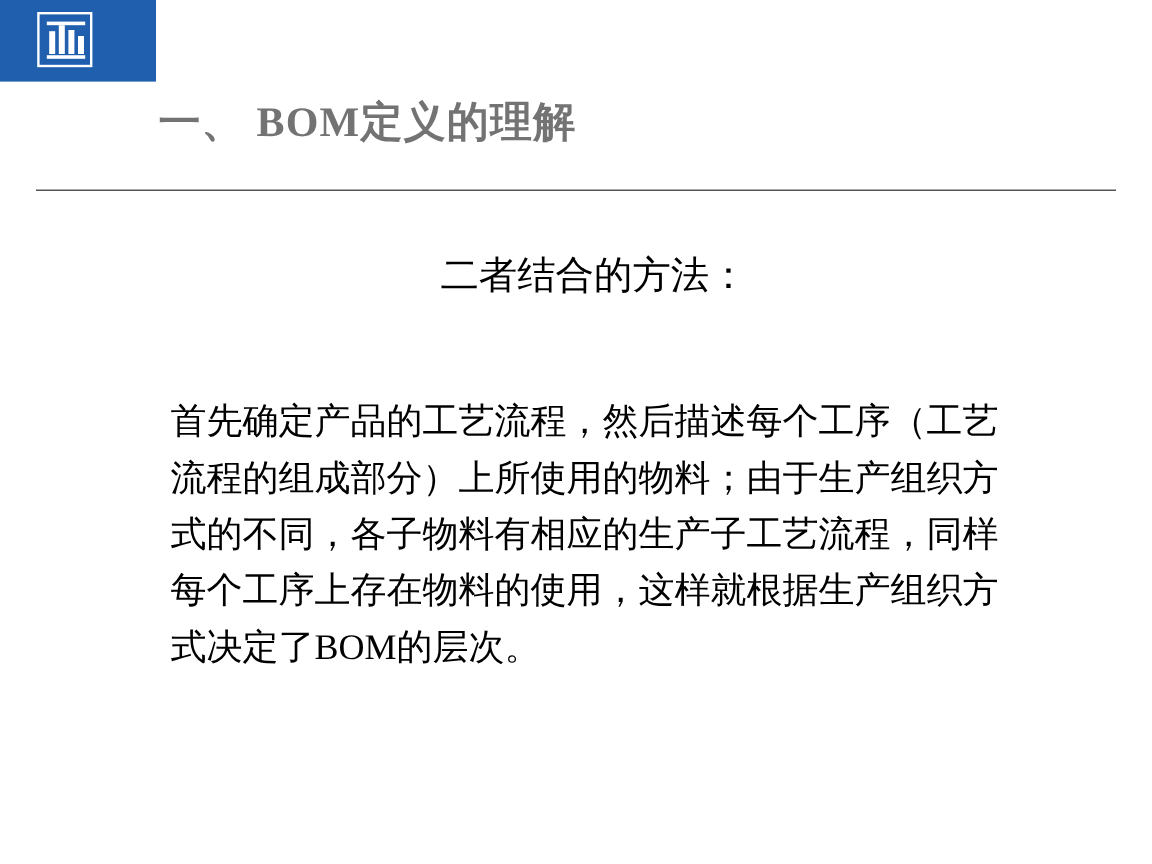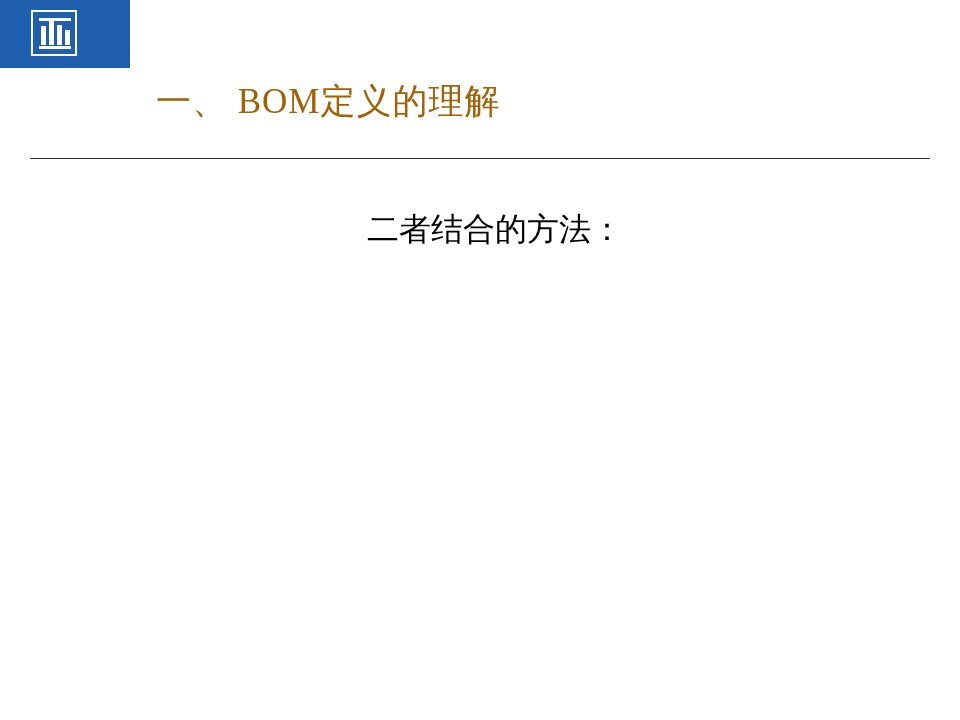--- a/index.html
+++ b/index.html
@@ -59,25 +59,25 @@
     position: absolute;
     left: 6px;
     top: 6px;
     width: 32px;
     height: 3px;
     background: #ffffff;
   }
   
   .slide-title {
     position: absolute;
-    left: 156px;
+    left: 132px;
     top: 78px;
     font-size: 35px;
-    font-weight: normal;
-    color: #a16207;
+    font-weight: bold;
+    color: #737373;
     letter-spacing: 1px;
     white-space: nowrap;
   }
   
   .title-rule {
     position: absolute;
     left: 30px;
     top: 158px;
     width: 900px;
     height: 0;
@@ -124,14 +124,15 @@
       <div class="base"></div>
     </div>
   </div>
 
   <div class="slide-title">一、  BOM定义的理解</div>
 
   <div class="title-rule"></div>
 
   <div class="body-heading">二者结合的方法：</div>
 
+  <div class="body-paragraph">首先确定产品的工艺流程，然后描述每个工序（工艺流程的组成部分）上所使用的物料；由于生产组织方式的不同，各子物料有相应的生产子工艺流程，同样每个工序上存在物料的使用，这样就根据生产组织方式决定了BOM的层次。</div>
 
 </div>
 
 </body></html>

